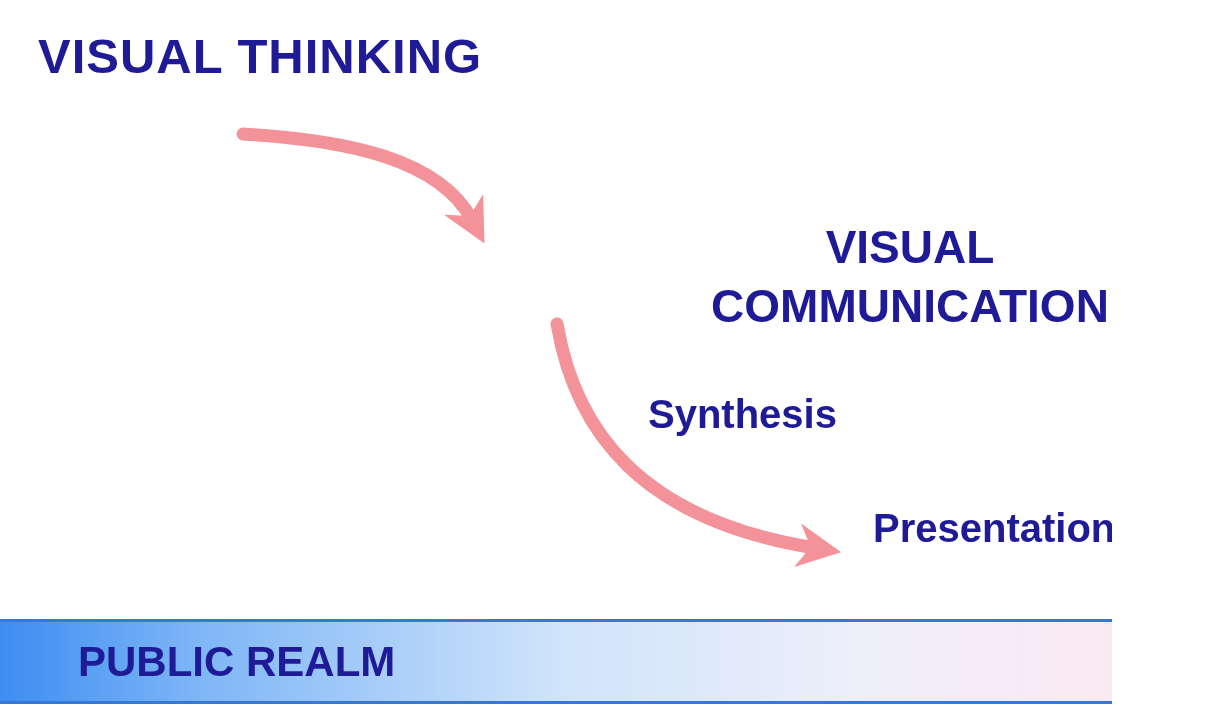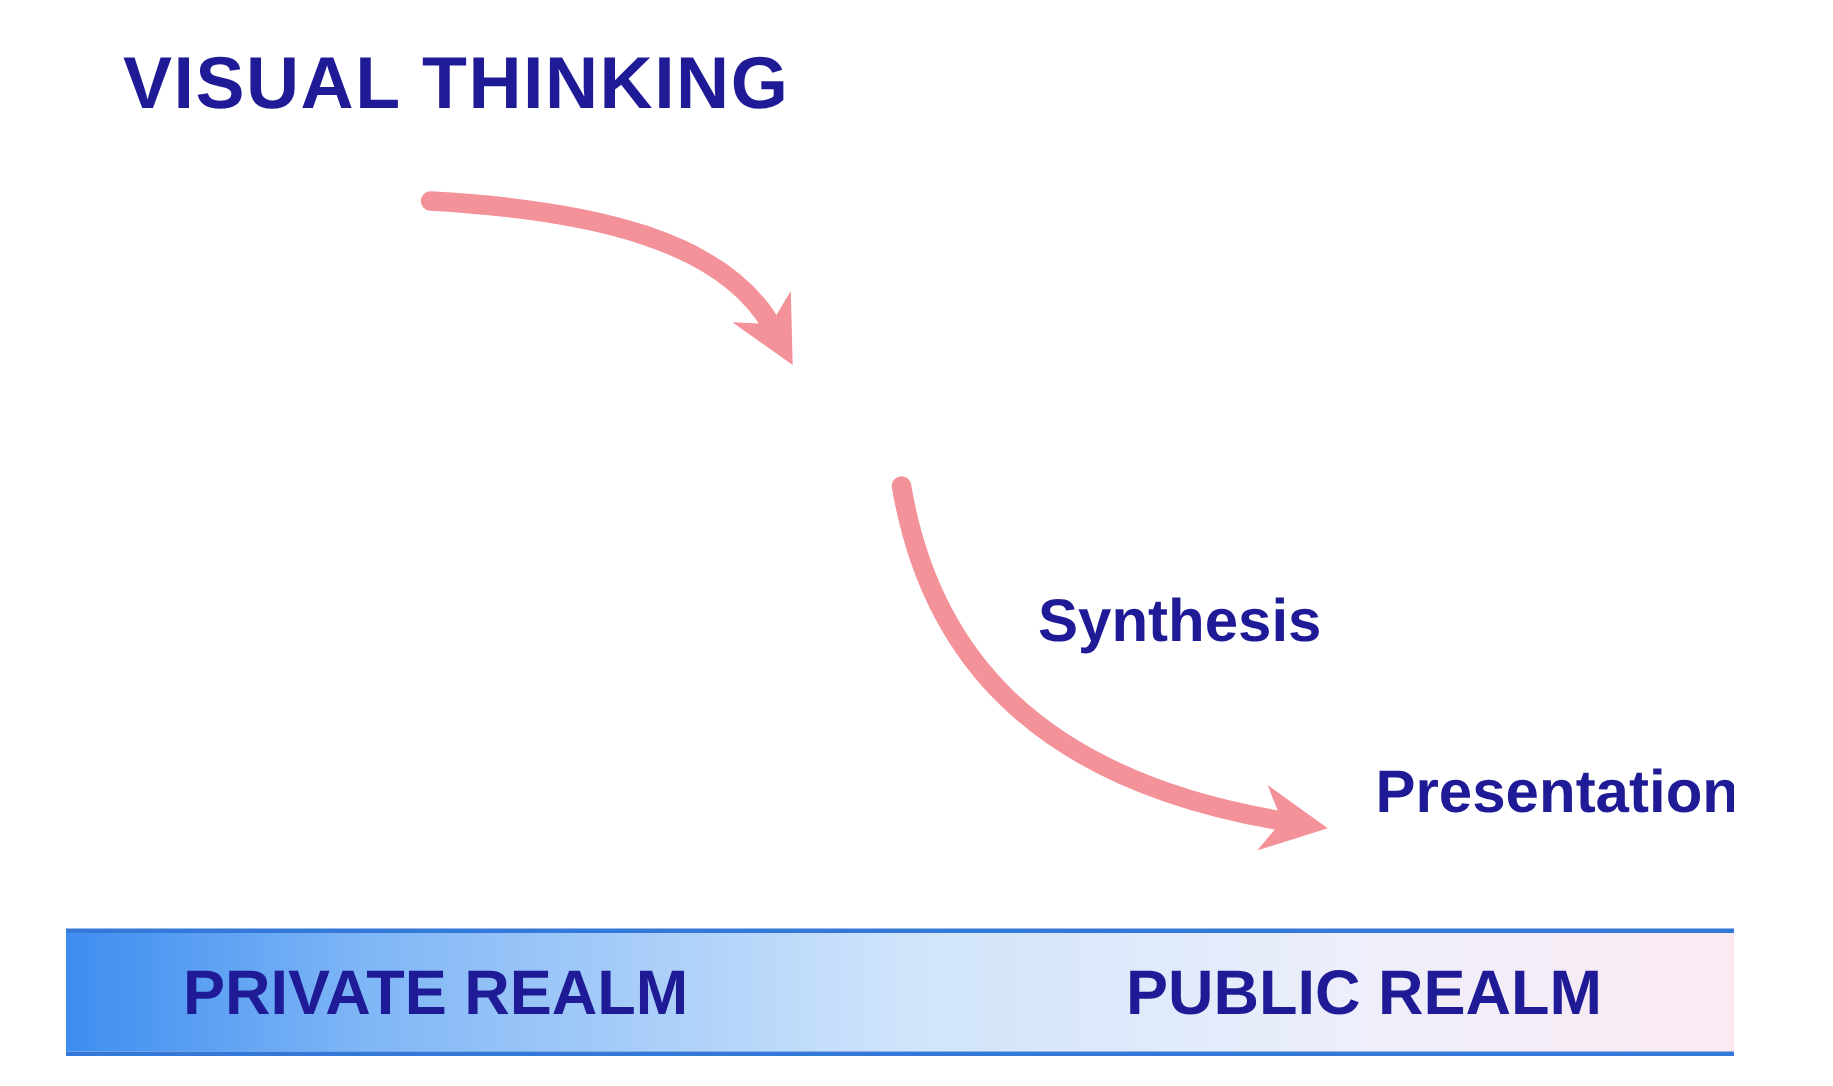--- a/index.html
+++ b/index.html
@@ -10,21 +10,20 @@
   }
   html, body { background: #ffffff; }
   body { font-family: "Liberation Sans", sans-serif; }
 
   .canvas {
     position: relative;
     width: 1112px;
     height: 724px;
     background: #ffffff;
     overflow: hidden;
-    margin-left: 44px;
   }
 
   .arrows {
     position: absolute;
     left: 0; top: 0;
     width: 1222px; height: 724px;
     pointer-events: none;
   }
   .arrow {
     fill: none;
@@ -102,23 +101,26 @@
       </marker>
     </defs>
     <path class="arrow" d="M243,134 C350,140 440,160 472,220" marker-end="url(#ah)" stroke="#f4929a"></path>
     <path class="arrow" d="M557,324 C575,430 640,520 815,548" marker-end="url(#ah)" stroke="#f4929a"></path>
   </svg>
 
   <h1 class="title-left">VISUAL THINKING</h1>
 
 
 
+  <div class="title-right">
+    <span>VISUAL</span><br>
+    <span>COMMUNICATION</span>
+  </div>
 
   <div class="label synthesis">Synthesis</div>
 
   <div class="label presentation">Presentation</div>
 
   <div class="realm-bar">
-    <span class="realm">PRIVATE REALM</span>
     <span class="realm">PUBLIC REALM</span>
   </div>
 
 </div>
 
 </body></html>

